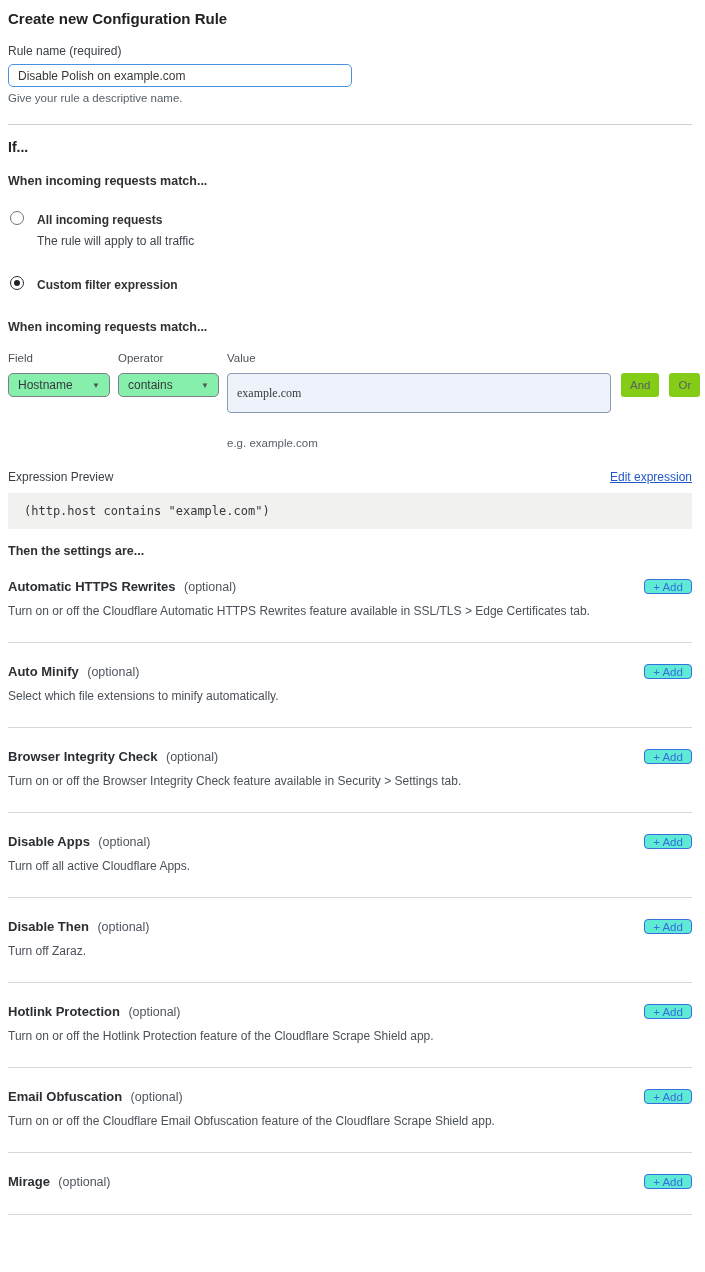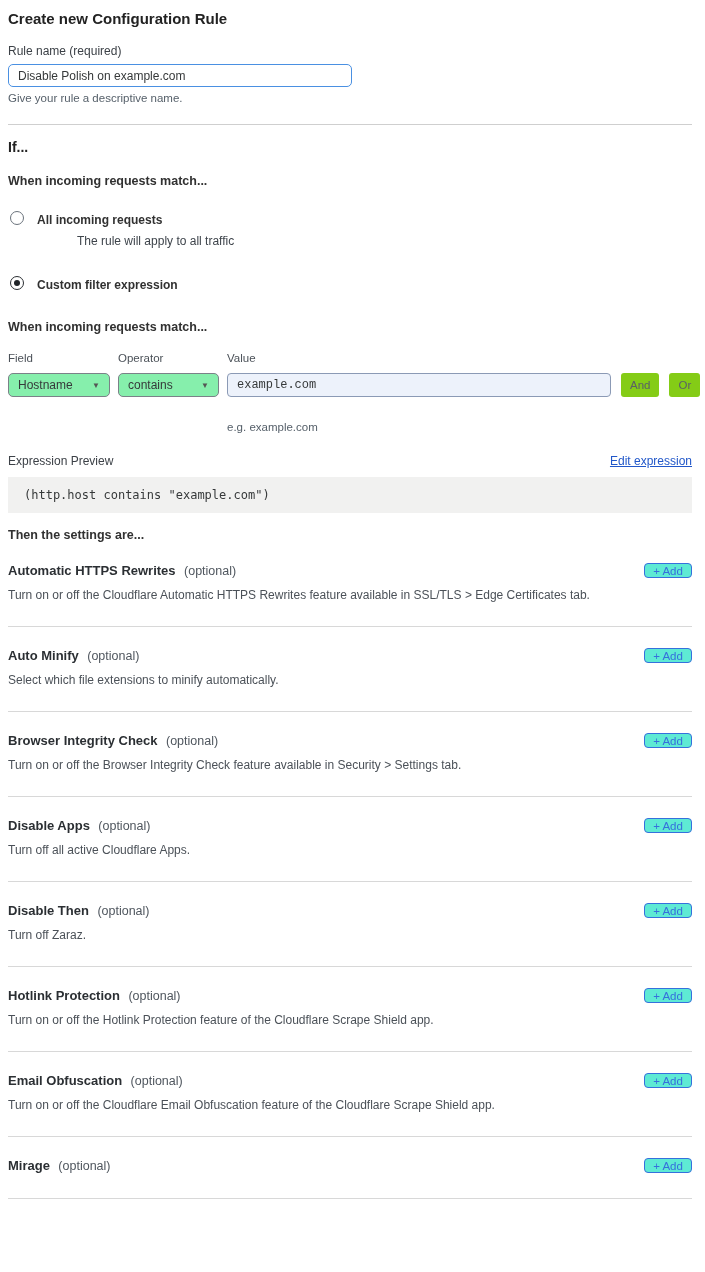--- a/index.html
+++ b/index.html
@@ -49,21 +49,21 @@
   .radio-option.selected .radio-circle::after {
     content: "";
     position: absolute;
     left: 3px; top: 3px;
     width: 6px; height: 6px;
     border-radius: 50%;
     background: #1f2327;
   }
   .radio-texts { margin-left: 13px; }
   .radio-label { font-size: 12px; font-weight: bold; color: #313131; }
-  .radio-desc { font-size: 12px; color: #3e444b; margin-top: 6px; margin-left: 40px; }
+  .radio-desc { font-size: 12px; color: #3e444b; margin-top: 6px; }
 
   .builder-row { display: flex; margin-top: 18px; align-items: flex-start; }
   .builder-col { display: flex; flex-direction: column; }
   .col-label { font-size: 11.5px; color: #4b5158; margin-bottom: 9px; }
   .select-box {
     height: 24px;
     border: 1px solid #7b8188;
     border-radius: 5px;
     background: #86efac;
     font-size: 12px;
@@ -72,27 +72,27 @@
     align-items: center;
     justify-content: space-between;
     padding: 0 9px;
     cursor: pointer;
   }
   .select-arrow { font-size: 8px; color: #555; margin-left: 6px; }
   .w-field { width: 102px; margin-right: 8px; }
   .w-operator { width: 101px; margin-right: 8px; }
   .value-col { width: 384px; }
   .value-input {
-    width: 384px; height: 24px;
+    width: 384px; height: 40px;
     background: #edf2fb;
     border: 1px solid #8b9ab5;
     border-radius: 4px;
     padding: 0 9px;
     font-size: 12px;
-    font-family: Liberation Mono, monospace;
+    font-family: Liberation Serif, serif;
     color: #36393a;
     outline: none;
   }
   .value-hint { font-size: 11.5px; color: #56606a; margin-top: 24px; }
   .conj-btn {
     margin-left: 10px;
     margin-top: 21px;
     height: 24px;
     padding: 0 9px;
     background: #84cc16;

